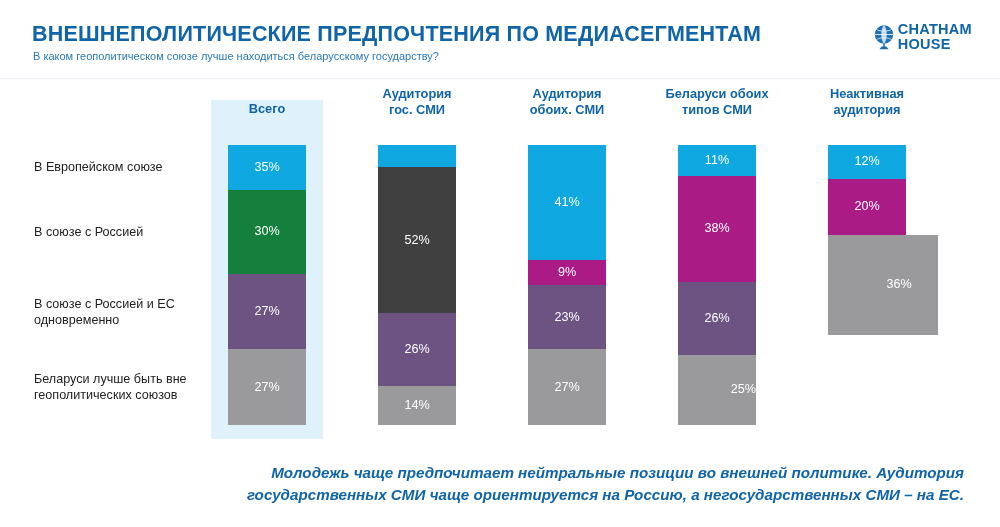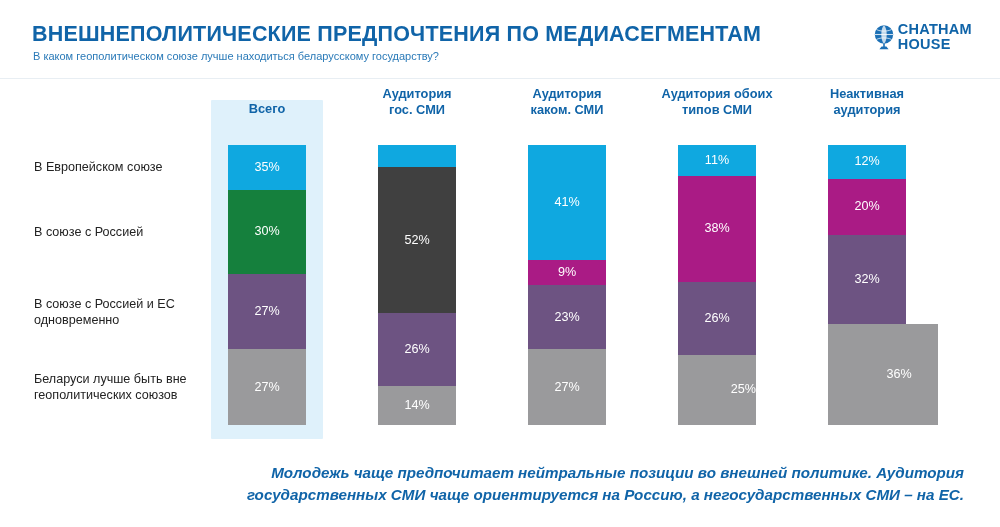--- a/index.html
+++ b/index.html
@@ -238,40 +238,40 @@
           <span class="seg-label">26%</span>
         </div>
         <div class="seg" style="height: 39.2px; background: rgb(154, 154, 156);">
           <span class="seg-label">14%</span>
         </div>
       </div>
     </div>
     <div class="col" style="left: 528px; width: 78px; height: 339px;">
       <div class="col-head" style="left: -26px; width: 130px;">
         <div>Аудитория</div>
-        <div>каком. СМИ</div>
+        <div>обоих. СМИ</div>
       </div>
       <div class="bar" style="top: 59px; height: 280px;">
         <div class="seg" style="height: 114.8px; background: rgb(15, 168, 224);">
           <span class="seg-label">41%</span>
         </div>
         <div class="seg" style="height: 25.2px; background: rgb(170, 27, 133);">
           <span class="seg-label">9%</span>
         </div>
         <div class="seg" style="height: 64.4px; background: rgb(109, 83, 130);">
           <span class="seg-label">23%</span>
         </div>
         <div class="seg" style="height: 75.6px; background: rgb(154, 154, 156);">
           <span class="seg-label">27%</span>
         </div>
       </div>
     </div>
     <div class="col" style="left: 678px; width: 78px; height: 339px;">
       <div class="col-head" style="left: -26px; width: 130px;">
-        <div>Аудитория обоих</div>
+        <div>Беларуси обоих</div>
         <div>типов СМИ</div>
       </div>
       <div class="bar" style="top: 59px; height: 280px;">
         <div class="seg" style="height: 30.8px; background: rgb(15, 168, 224);">
           <span class="seg-label">11%</span>
         </div>
         <div class="seg" style="height: 106.4px; background: rgb(170, 27, 133);">
           <span class="seg-label">38%</span>
         </div>
         <div class="seg" style="height: 72.8px; background: rgb(109, 83, 130);">
@@ -287,23 +287,20 @@
         <div>Неактивная</div>
         <div>аудитория</div>
       </div>
       <div class="bar" style="top: 59px; height: 280px;">
         <div class="seg" style="height: 33.6px; background: rgb(15, 168, 224);">
           <span class="seg-label">12%</span>
         </div>
         <div class="seg" style="height: 56px; background: rgb(170, 27, 133);">
           <span class="seg-label">20%</span>
         </div>
-        <div class="seg" style="height: 89.6px; background: rgb(109, 83, 130);">
-          <span class="seg-label">32%</span>
-        </div>
         <div class="seg" style="height: 100.8px; background: rgb(154, 154, 156); padding-left: 32px;">
           <span class="seg-label">36%</span>
         </div>
       </div>
     </div>
   </div>
 
 <div class="footer">
   <div class="footer-line">Молодежь чаще предпочитает нейтральные позиции во внешней политике. Аудитория</div>
   <div class="footer-line">государственных СМИ чаще ориентируется на Россию, а негосударственных СМИ – на ЕС.</div>

